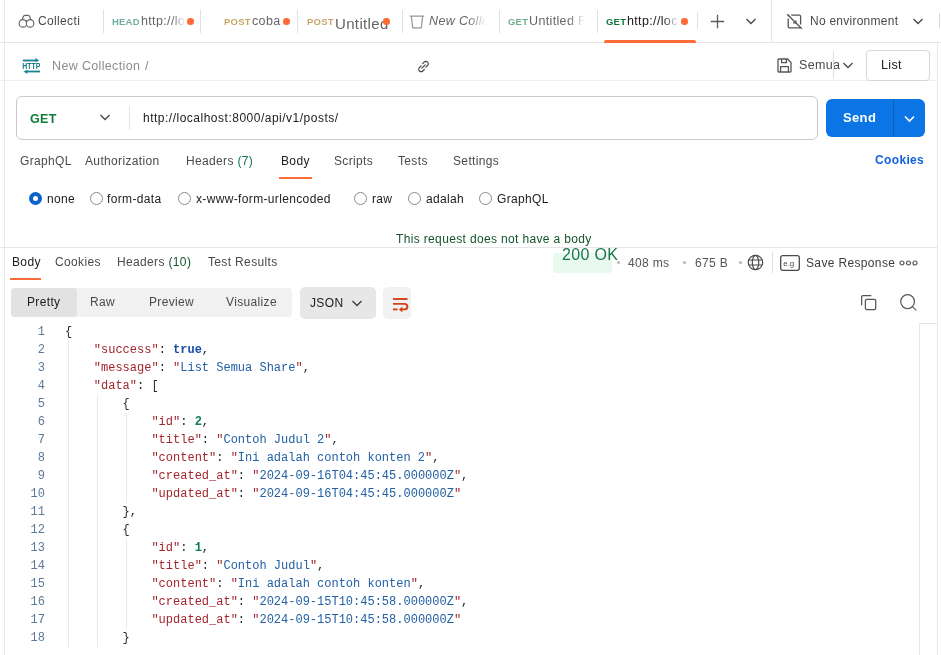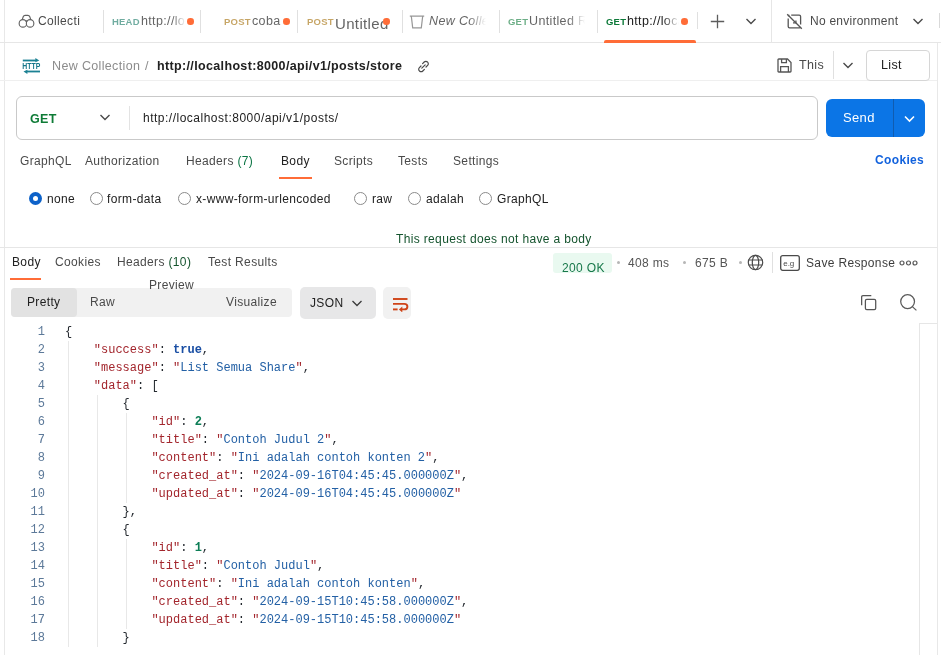--- a/index.html
+++ b/index.html
@@ -93,53 +93,52 @@
 
   <svg class="abs" style="left:22px;top:57px" width="19" height="18" viewBox="0 0 19 18">
     <rect x="0.8" y="2.6" width="13.4" height="1.8" fill="#1b8193"></rect>
     <path d="M13.4 0.9 L17.3 3.5 L13.4 5.3 Z" fill="#1b8193"></path>
     <rect x="4.6" y="13.6" width="13.4" height="1.8" fill="#1b8193"></rect>
     <path d="M5.4 12.7 L1.5 14.5 L5.4 17.1 Z" fill="#1b8193"></path>
     <text x="0.3" y="11.9" font-family="Liberation Sans, sans-serif" font-size="8.7" font-weight="bold" fill="#17768a" textLength="18" lengthAdjust="spacingAndGlyphs">HTTP</text>
   </svg>
   <div class="t" style="left:52px;top:60px;font-size:12.5px;color:#8c8c8c">New Collection</div>
   <div class="t" style="left:145px;top:60px;font-size:12.5px;color:#8c8c8c">/</div>
-  <div class="t dark" style="left:157px;top:60px;font-size:12.5px;font-weight:bold">http://localhost:8000/api/v1/posts/store</div>
 
   <svg class="abs" style="left:417px;top:60px" width="13" height="13" viewBox="0 0 13 13">
     <g fill="none" stroke="#4a4a4a" stroke-width="1.2" stroke-linecap="round">
       <path d="M5.6 3.6 L7.2 2 a2.3 2.3 0 0 1 3.3 0 l0.1 0.1 a2.3 2.3 0 0 1 0 3.3 L9 7"></path>
       <path d="M7.4 9.4 L5.8 11 a2.3 2.3 0 0 1 -3.3 0 l-0.1 -0.1 a2.3 2.3 0 0 1 0 -3.3 L4 6"></path>
       <path d="M4.8 8.2 L8.2 4.8"></path>
     </g>
   </svg>
 
   <svg class="abs" style="left:777px;top:58px" width="15" height="15" viewBox="0 0 15 15">
     <path d="M1 1.8 Q1 1 1.8 1 L10.5 1 L14 4.5 L14 13.2 Q14 14 13.2 14 L1.8 14 Q1 14 1 13.2 Z" fill="none" stroke="#555" stroke-width="1.3"></path>
     <path d="M3.6 14 L3.6 8.6 L11.4 8.6 L11.4 14" fill="none" stroke="#555" stroke-width="1.3"></path>
     <path d="M4.6 1 L4.6 4.6 L9.4 4.6 L9.4 1" fill="none" stroke="#555" stroke-width="1.3"></path>
   </svg>
-  <div class="t" style="left:799px;top:59px;font-size:12.5px">This</div>
+  <div class="t" style="left:799px;top:59px;font-size:12.5px">Semua</div>
   <div class="vsep" style="left:833px;top:51px;height:28px"></div>
   <svg class="chev" style="left:842px;top:62px" width="12" height="7" viewBox="0 0 12 7">
     <path d="M1.5 1 L6 5.5 L10.5 1" fill="none" stroke="#4a4a4a" stroke-width="1.4"></path>
   </svg>
   <div class="abs" style="left:866px;top:50px;width:64px;height:31px;border:1px solid #d6d6d6;border-radius:4px"></div>
   <div class="t dark" style="left:881px;top:59px;font-size:12.5px">List</div>
 
   <div class="abs" style="left:16px;top:96px;width:802px;height:43.5px;border:1px solid #c9c9c9;border-radius:6px"></div>
   <div class="t" style="left:30px;top:112.5px;font-size:12.5px;font-weight:bold;color:#0e7b36">GET</div>
   <svg class="chev" style="left:99px;top:114px" width="12" height="7" viewBox="0 0 12 7">
     <path d="M1.5 1 L6 5.5 L10.5 1" fill="none" stroke="#4a4a4a" stroke-width="1.4"></path>
   </svg>
   <div class="vsep" style="left:129px;top:106px;height:24px;background:#e3e3e3"></div>
   <div class="t dark" style="left:143px;top:112px;letter-spacing:0.5px">http://localhost:8000/api/v1/posts/</div>
   <div class="abs" style="left:826px;top:99px;width:99px;height:38px;background:#0b75e6;border-radius:6px"></div>
   <div class="abs" style="left:893px;top:99px;width:1px;height:38px;background:rgba(23,62,110,0.45)"></div>
-  <div class="t" style="left:843px;top:112px;font-size:13px;font-weight:normal;color:#fff">Send</div>
+  <div class="t" style="left:843px;top:112px;font-size:13px;font-weight:bold;color:#fff">Send</div>
   <svg class="chev" style="left:903px;top:115px" width="13" height="8" viewBox="0 0 13 8">
     <path d="M2 1.5 L6.5 6 L11 1.5" fill="none" stroke="#fff" stroke-width="1.6"></path>
   </svg>
 
   <div class="t" style="left:20px;top:155px">GraphQL</div>
   <div class="t" style="left:85px;top:155px">Authorization</div>
   <div class="t" style="left:186px;top:155px">Headers <span style="color:#0b7443">(7)</span></div>
   <div class="t dark" style="left:281px;top:155px">Body</div>
   <div class="t" style="left:334px;top:155px">Scripts</div>
   <div class="t" style="left:398px;top:155px">Tests</div>
@@ -164,21 +163,21 @@
   <div class="t" style="left:396px;top:233px;color:#14532d">This request does not have a body</div>
 
   <div class="hline" style="top:247px;width:937px"></div>
   <div class="t dark" style="left:12px;top:256px">Body</div>
   <div class="t" style="left:55px;top:256px">Cookies</div>
   <div class="t" style="left:117px;top:256px">Headers <span style="color:#14532d">(10)</span></div>
   <div class="t" style="left:208px;top:256px">Test Results</div>
   <div class="abs" style="left:10px;top:277.5px;width:31px;height:2px;background:#ff6c37"></div>
 
   <div class="abs" style="left:553px;top:253px;width:58.5px;height:19.5px;background:#e9f9f0;border-radius:3px"></div>
-  <div class="t" style="left:562px;top:262px;font-size:12px;color:#17784a">200 OK</div>
+  <div class="t" style="left:562px;top:249px;font-size:16px;color:#17784a">200 OK</div>
   <div class="abs" style="left:617px;top:261px;width:3px;height:3px;border-radius:50%;background:#b6b6b6"></div>
   <div class="t" style="left:628px;top:257px;color:#555">408 ms</div>
   <div class="abs" style="left:683px;top:261px;width:3px;height:3px;border-radius:50%;background:#b6b6b6"></div>
   <div class="t" style="left:695px;top:257px;color:#555">675 B</div>
   <div class="abs" style="left:739px;top:261px;width:3px;height:3px;border-radius:50%;background:#b6b6b6"></div>
 
   <svg class="abs" style="left:747px;top:254px" width="17" height="17" viewBox="0 0 17 17">
     <g fill="none" stroke="#4a4a4a" stroke-width="1.2">
       <circle cx="8.5" cy="8.5" r="7.2"></circle>
       <ellipse cx="8.5" cy="8.5" rx="3.2" ry="7.2"></ellipse>
@@ -195,21 +194,21 @@
   <svg class="abs" style="left:899px;top:260px" width="19" height="6" viewBox="0 0 19 6">
     <circle cx="3" cy="3" r="2" fill="none" stroke="#555" stroke-width="1.2"></circle>
       <circle cx="9.5" cy="3" r="2" fill="none" stroke="#555" stroke-width="1.2"></circle>
       <circle cx="16" cy="3" r="2" fill="none" stroke="#555" stroke-width="1.2"></circle>
   </svg>
 
   <div class="abs" style="left:11px;top:288px;width:281px;height:28.5px;background:#f1f1f1;border-radius:4px"></div>
   <div class="abs" style="left:11px;top:288px;width:66px;height:28.5px;background:#e2e2e2;border-radius:4px"></div>
   <div class="t dark" style="left:27px;top:296px">Pretty</div>
   <div class="t" style="left:90px;top:296px">Raw</div>
-  <div class="t" style="left:149px;top:279px">Preview</div>
+  <div class="t" style="left:149px;top:296px">Preview</div>
   <div class="t" style="left:226px;top:296px">Visualize</div>
   <div class="abs" style="left:300px;top:286.5px;width:76px;height:32px;background:#e7e7e8;border-radius:5px"></div>
   <div class="t dark" style="left:310px;top:297px">JSON</div>
   <svg class="chev" style="left:351px;top:300px" width="12" height="7" viewBox="0 0 12 7">
     <path d="M1.5 1 L6 5.5 L10.5 1" fill="none" stroke="#3a3a3a" stroke-width="1.3"></path>
   </svg>
 
   <div class="abs" style="left:383px;top:286.5px;width:28px;height:32px;background:#f1f1f1;border-radius:5px"></div>
   <svg class="abs" style="left:392.5px;top:296.5px" width="16" height="15" viewBox="0 0 16 15">
     <g fill="none" stroke="#cf4317" stroke-width="1.9">

